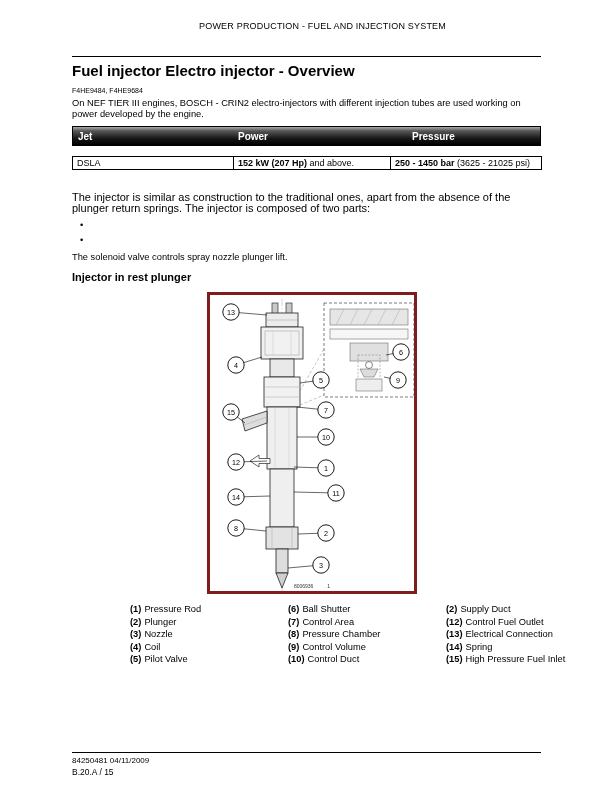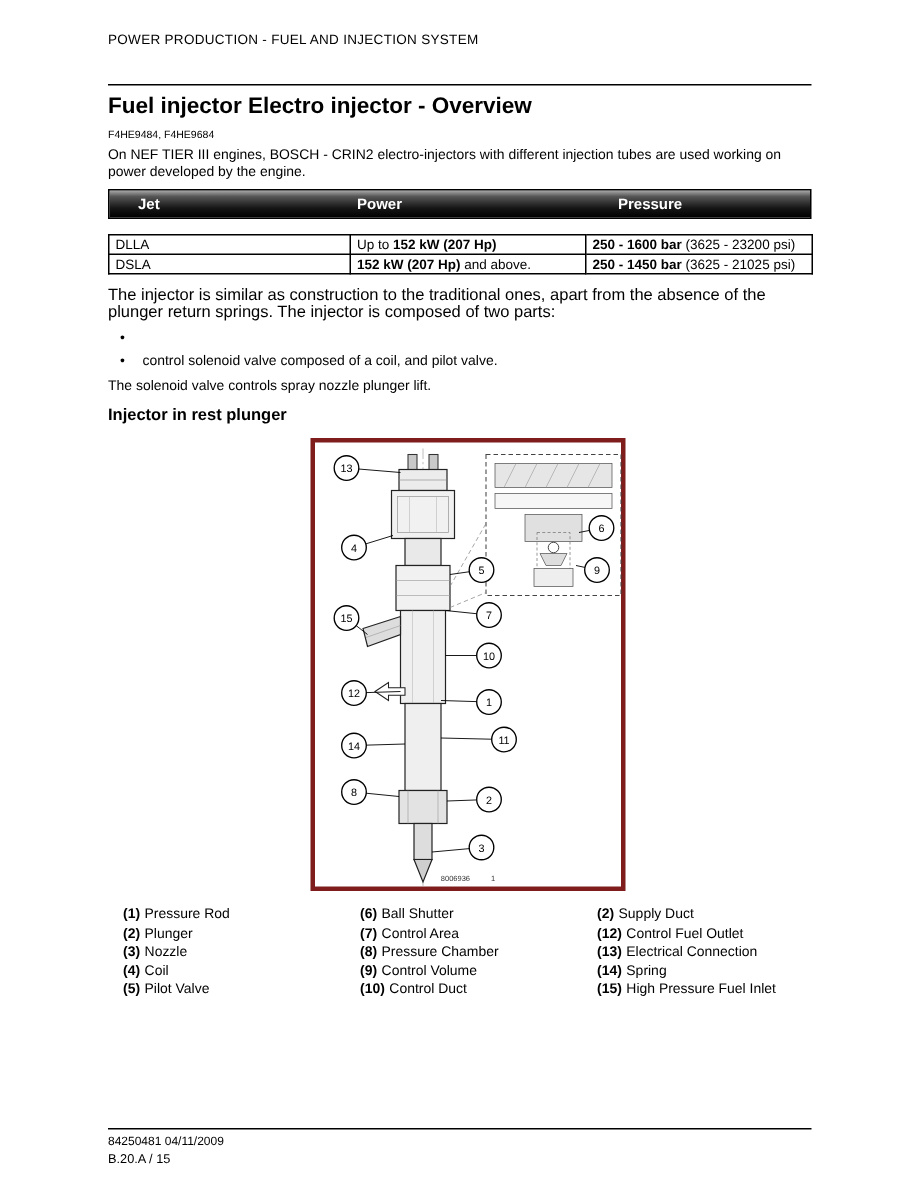--- a/index.html
+++ b/index.html
@@ -4,33 +4,33 @@
 <style>
   * { margin:0; padding:0; box-sizing:border-box; }
   html, body { width:612px; height:792px; }
   body {
     background:#ffffff; color:#000;
     font-family:"Liberation Sans", sans-serif;
     position:relative; overflow:hidden;
   }
   .abs { position:absolute; }
 
-  .running-header { top:21px; left:72px; width:469px; text-align:left; font-size:9px; letter-spacing:.2px; }
+  .running-header { top:21px; left:88px; width:469px; text-align:center; font-size:9px; letter-spacing:.2px; }
   .rule { left:72px; width:469px; border-top:1.2px solid #000; height:0; }
   .header-rule { top:56px; }
 
   .page-title { top:62px; left:72px; font-size:15px; font-weight:bold; }
   .model-codes { top:87px; left:72px; font-size:7px; }
   .intro { top:98px; left:72px; width:469px; font-size:9.3px; line-height:10.6px; }
 
   .spec-table { top:126px; left:72px; width:469px; }
   .spec-head { display:flex; height:20px; align-items:center;
     background:linear-gradient(180deg,#a9a9a9 0%,#565656 22%,#161616 65%,#000 100%);
     border:1px solid #000; color:#fff; font-weight:bold; font-size:10px; }
-  .spec-head .h1 { width:161px; padding-left:19px; }
+  .spec-head .h1 { width:161px; padding-left:5px; }
   .spec-head .h2 { width:157px; padding-left:4px; }
   .spec-head .h3 { flex:1; padding-left:4px;margin-left:17px; }
   .spec-gap { height:10px; }
   table.spec-rows { width:469px; border-collapse:collapse; table-layout:fixed; }
   .spec-rows td { border:1px solid #000; font-size:9px; height:13px; padding:0 4px; vertical-align:middle; white-space:nowrap; }
   .col-jet { width:161px; } .col-power { width:157px; } .col-press { width:151px; }
   .b { font-weight:bold; }
 
   .para-construction { top:192px; left:72px; width:469px; font-size:11px; line-height:10.6px; }
   .bullet-list { top:220px; left:80px; width:460px; font-size:9.3px; }
@@ -40,21 +40,21 @@
   .section-heading { top:271px; left:72px; font-size:11px; font-weight:bold; }
 
   .figure-box { top:292px; left:207px; width:210px; height:302px; border:3px solid #7f1d1d; background:#fff; }
   .figure-box svg { display:block; width:208px; height:300px; }
   .figure-caption { position:absolute; bottom:2px; left:0; width:100%; text-align:center; font-size:5px; color:#333; }
   .figure-caption .fig-num { margin-left:14px; }
 
   .legend { top:603px; left:72px; width:469px; display:flex; font-size:9.3px; }
   .legend-col { padding-left:10px; }
   .legend-col.c1 { width:158px; } .legend-col.c2 { width:158px; } .legend-col.c3 { width:153px; }
-  .legend-item { line-height:12.6px; white-space:nowrap; }
+  .legend-item { line-height:12.6px; white-space:nowrap;margin-left:48px; }
   .legend-item .num { font-weight:bold; margin-right:3px; }
 
   .footer-rule { top:752px; }
   .footer-code { top:756px; left:72px; width:469px; text-align:left; font-size:8px; }
   .footer-page { top:767px; left:72px; font-size:8.5px; }
 </style>
 </head>
 <body>
 
 <div class="abs running-header">POWER PRODUCTION - FUEL AND INJECTION SYSTEM</div>
@@ -66,29 +66,20 @@
 
 <div class="abs spec-table">
   <div class="spec-head">
     <div class="h1">Jet</div>
     <div class="h2">Power</div>
     <div class="h3">Pressure</div>
   </div>
   <div class="spec-gap"></div>
   <table class="spec-rows">
     <tbody>
-        <tr>
-      <td class="col-jet">DLLA</td>
-      <td class="col-power">
-        <span>Up to </span><span class="b">152 kW (207 Hp)</span><span></span>
-      </td>
-      <td class="col-press">
-        <span class="b">250 - 1600 bar</span><span> (3625 - 23200 psi)</span>
-      </td>
-    </tr>
     <tr>
       <td class="col-jet">DSLA</td>
       <td class="col-power">
         <span></span><span class="b">152 kW (207 Hp)</span><span> and above.</span>
       </td>
       <td class="col-press">
         <span class="b">250 - 1450 bar</span><span> (3625 - 21025 psi)</span>
       </td>
     </tr>
   </tbody>
@@ -96,21 +87,20 @@
 </div>
 
 <p class="abs para-construction">The injector is similar as construction to the traditional ones, apart from the absence of the plunger return springs. The injector is composed of two parts:</p>
 
 <div class="abs bullet-list">
   <div class="bullet-row">
     <span class="bullet-dot">•</span>
   </div>
   <div class="bullet-row">
     <span class="bullet-dot">•</span>
-    <span>control solenoid valve composed of a coil, and pilot valve.</span>
   </div>
 </div>
 
 <p class="abs para-solenoid">The solenoid valve controls spray nozzle plunger lift.</p>
 <h2 class="abs section-heading">Injector in rest plunger</h2>
 
 <div class="abs figure-box">
   <svg viewBox="0 0 208 300">
 
     <line x1="72" y1="4" x2="72" y2="296" stroke="#aaa" stroke-width="0.5" stroke-dasharray="7 2 1.5 2"></line>

